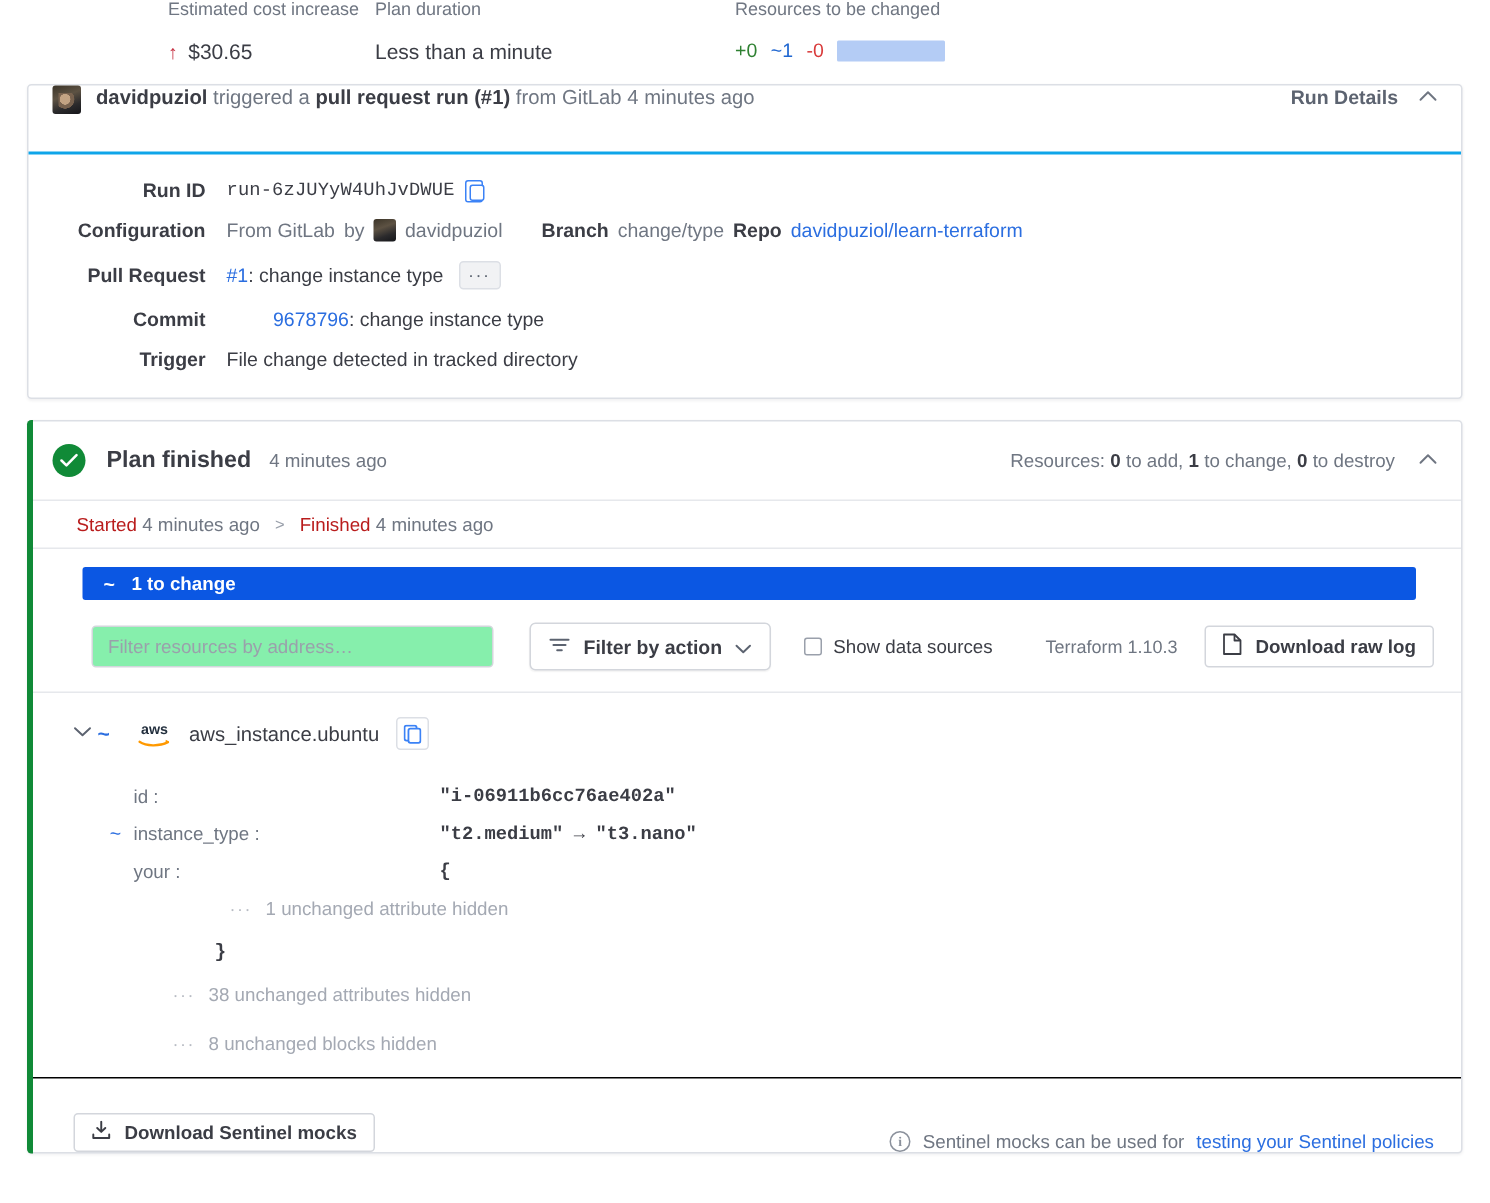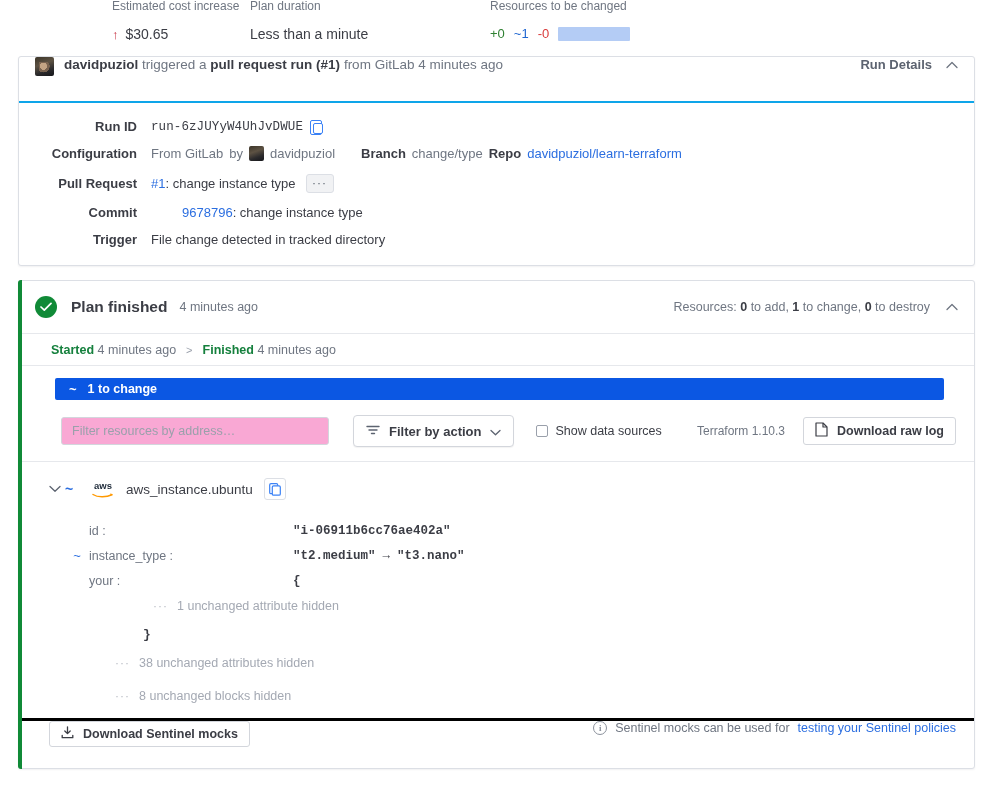--- a/index.html
+++ b/index.html
@@ -127,39 +127,39 @@
     margin-left:auto; padding-right:16px; display:flex; align-items:center; gap:16px;
     font-size:12.5px; color:#6f7682;
   }
   .plan-head-right b { color:#3b3d45; font-weight:700; }
 
   .timeline {
     display:flex; align-items:center; gap:10px;
     height:32px; padding-left:32px;
     font-size:12.5px; color:#6f7682; border-bottom:1px solid #e6e8ec;
   }
-  .timeline b { color:#15803d; font-weight:700; }
+  .timeline b { color:#b91c1c; font-weight:400; }
   .tl-sep { color:#9aa0ab; font-size:11px; }
 
   .change-bar-wrap { padding: 12px 30px 0 36px; }
   .change-bar {
     height:22px; background:#0b57e3; border-radius:2px;
     display:flex; align-items:center; gap:11px;
     padding-left:14px; color:#fff; font-size:12.5px; font-weight:700;
   }
   .change-bar .tilde { font-weight:700; font-size:13px; }
 
   .toolbar {
     display:flex; align-items:center; gap:0;
     padding: 15px 18px 14px 42px;
     border-bottom:1px solid #e6e8ec;
   }
   .filter-input {
     width:268px; height:28px; padding:0 10px;
-    border:1px solid #d3d6dc; border-radius:3px; background:#f9a8d4;
+    border:1px solid #d3d6dc; border-radius:3px; background:#86efac;
     font-family:"Liberation Sans", sans-serif; font-size:12.5px; color:#3b3d45;
     outline:none;
   }
   .filter-input::placeholder { color:#9aa0ab; }
   .filter-btn {
     margin-left:24px; height:32px; padding:0 12px;
     display:flex; align-items:center; gap:9px;
     border:1px solid #d3d6dc; border-radius:4px; background:#fff;
     font-family:"Liberation Sans", sans-serif; font-size:13px; color:#3b3d45;
     font-weight:600; cursor:pointer;
@@ -209,23 +209,23 @@
   .arrow-r { color:#2b6ee0; margin:0 7px; font-weight:700; }
   .hidden-line {
     display:flex; align-items:center; gap:9px;
     font-size:12.5px; color:#a4a9b3; min-height:25px;
   }
   .hidden-line .el { color:#b8bcc4; letter-spacing:1px; font-size:12px; }
   .brace { font-family:"Liberation Mono", monospace; font-weight:700; color:#3b3d45; font-size:13px; }
 
   
   .plan-foot {
-    display:flex; align-items:flex-start;
+    display:flex; align-items:flex-end;
     height:50px; padding:0 18px 0 30px;
-    border-top:3px solid #000000;
+    border-top:1px solid #000000;
   }
   .sent-btn {
     height:26px; padding:0 11px; display:flex; align-items:center; gap:9px;
     border:1px solid #d3d6dc; border-radius:3px; background:#fff;
     font-size:12.5px; font-weight:700; color:#3b3d45; cursor:pointer;
   }
   .foot-note {
     margin-left:auto; display:flex; align-items:center; gap:8px;
     font-size:12.5px; color:#6f7682;
   }

